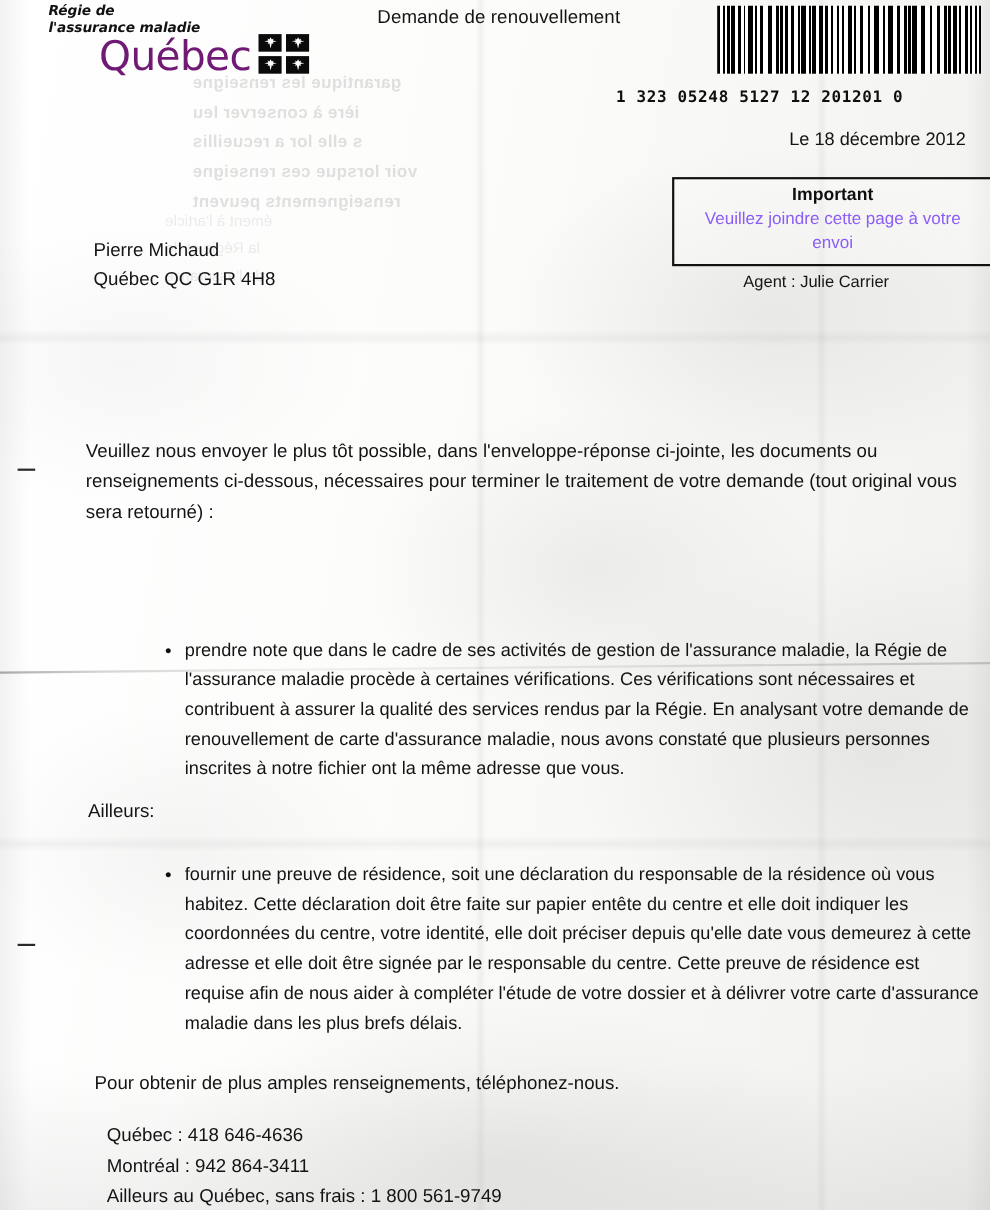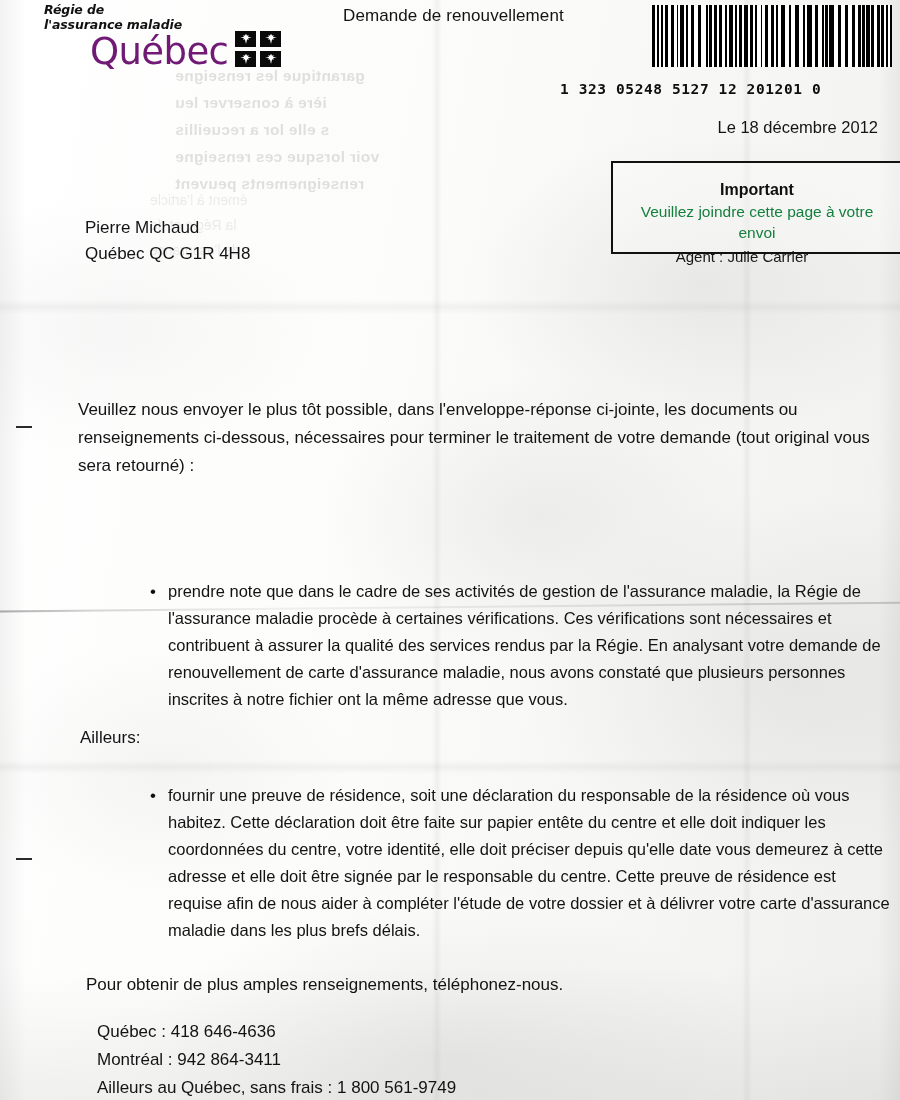--- a/index.html
+++ b/index.html
@@ -222,26 +222,25 @@
     border: 2px solid #111;
     padding: 6px 8px 9px;
     text-align: center;
     background: rgba(255,255,255,0.35);
   }
   .important-title {
     font-size: 16px;
     font-weight: 700;
     color: #0f0f0f;
     margin-bottom: 2px;
-    margin-top: 12px;
   }
   .important-text {
     font-size: 15.5px;
     line-height: 21px;
-    color: #15803d;
+    color: #8b5cf6;
   }
   .agent-line {
     position: absolute;
     left: 606px;
     top: 248px;
     width: 272px;
     text-align: center;
     font-size: 15px;
     color: #161616;
   }

